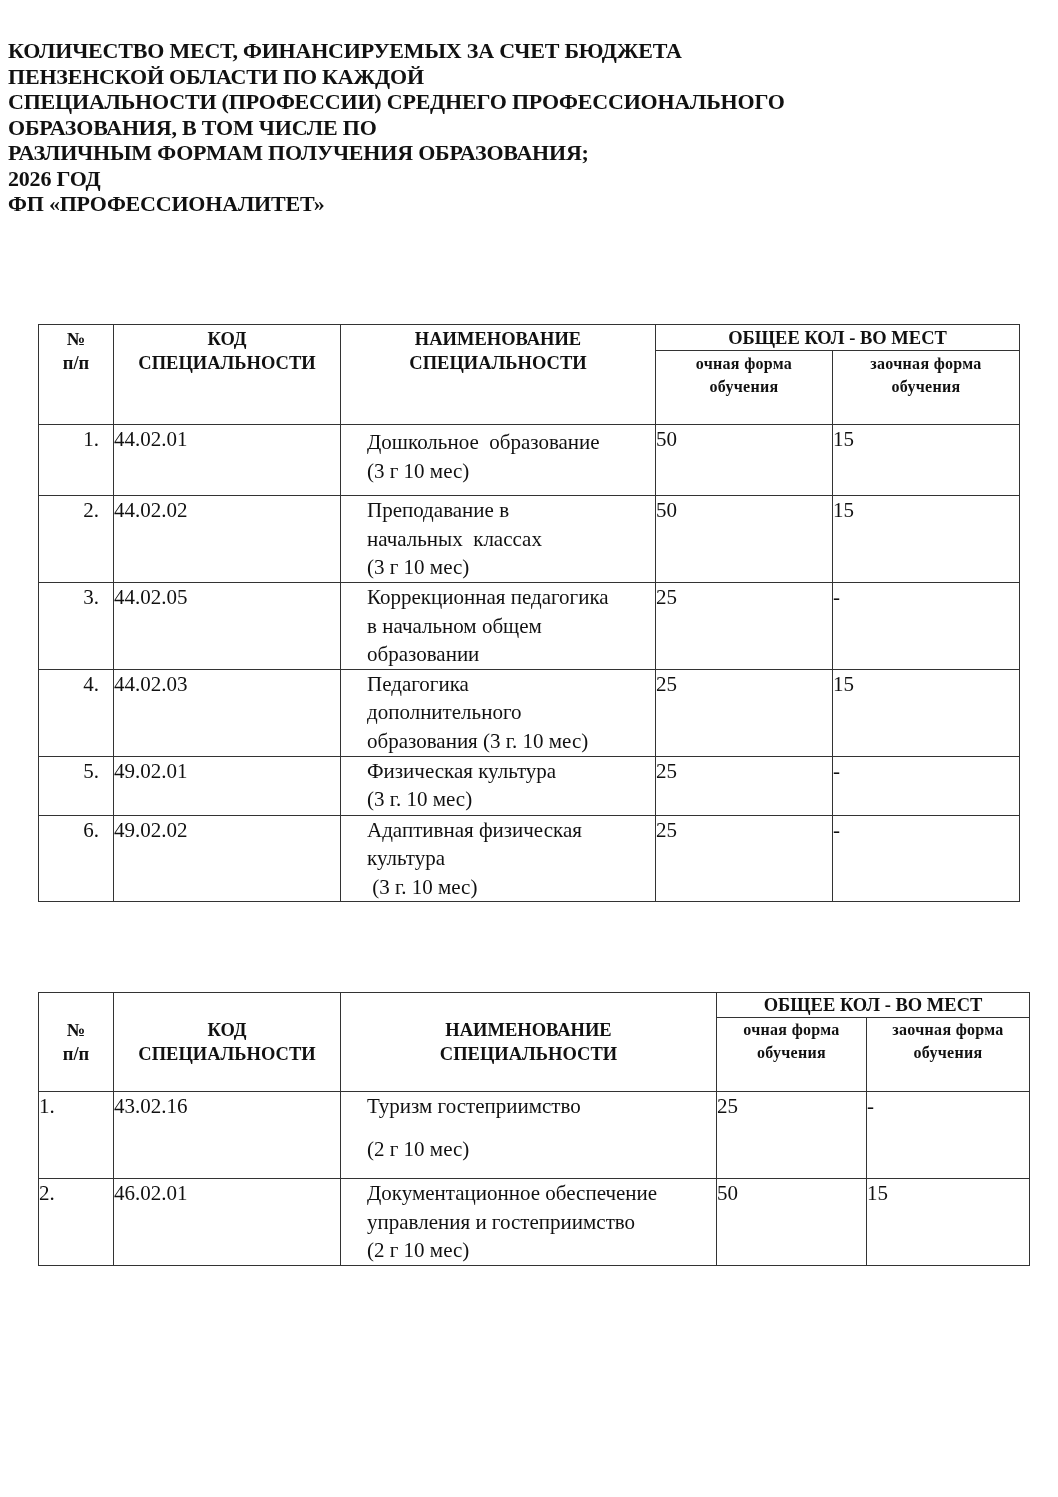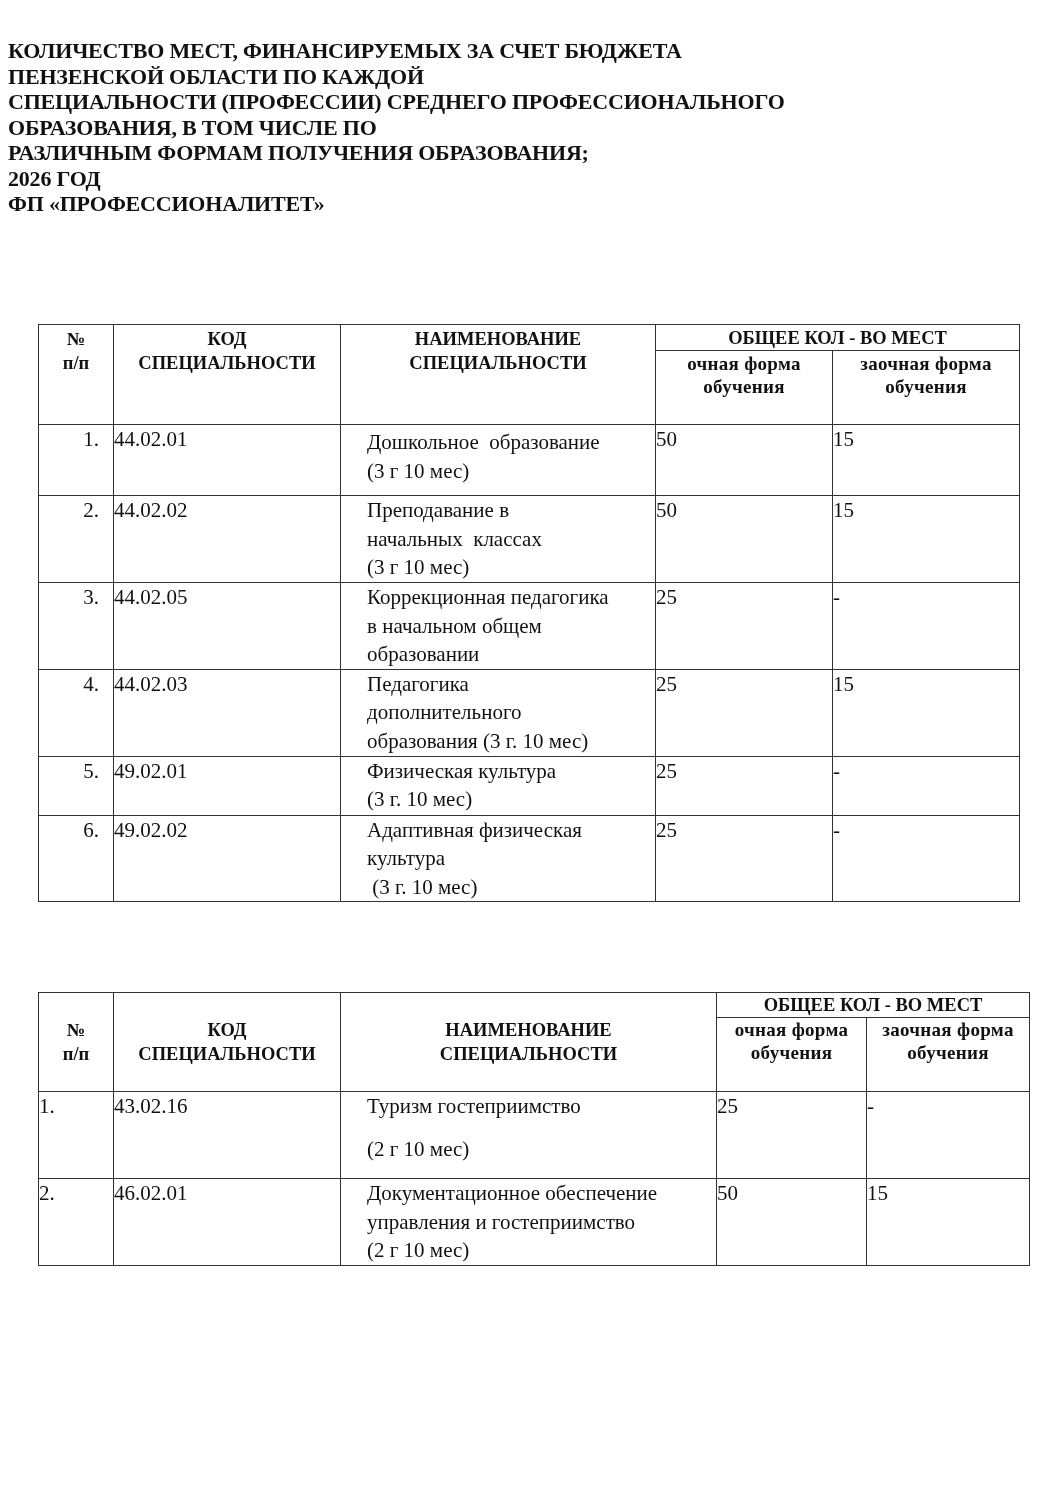--- a/index.html
+++ b/index.html
@@ -4,21 +4,21 @@
 <style>
   html, body { margin: 0; padding: 0; background: #ffffff; }
   body { width: 1058px; height: 1497px; position: relative; overflow: hidden;
          font-family: "Liberation Serif", "DejaVu Serif", serif; color: #111; }
   .title { position: absolute; left: 8px; top: 38px; width: 1058px; 
            font-weight: bold; font-size: 22px; line-height: 25.5px; letter-spacing: -0.2px; }
   .title div { white-space: nowrap; }
   table { position: absolute; border-collapse: collapse; table-layout: fixed; }
   td, th { border: 1.3px solid #333; padding: 0; vertical-align: top; }
   th { font-weight: bold; font-size: 18.5px; line-height: 24px; text-align: center; }
-  th.sub { font-size: 19px; line-height: 23px; letter-spacing: 0.3px; }
+  th.sub { font-size: 16px; line-height: 23px; letter-spacing: 0.3px; }
   td { font-size: 21px; line-height: 28.5px; }
   td.c { text-align: left; }
   td.num { text-align: right; padding-right: 14px; }
   td.name { padding-left: 26px; }
   #t1 { left: 38px; top: 324px; width: 981px; }
   #t2 { left: 38px; top: 992px; width: 991px; }
   .pad-top { padding-top: 3px; }
 </style>
 </head>
 <body>

